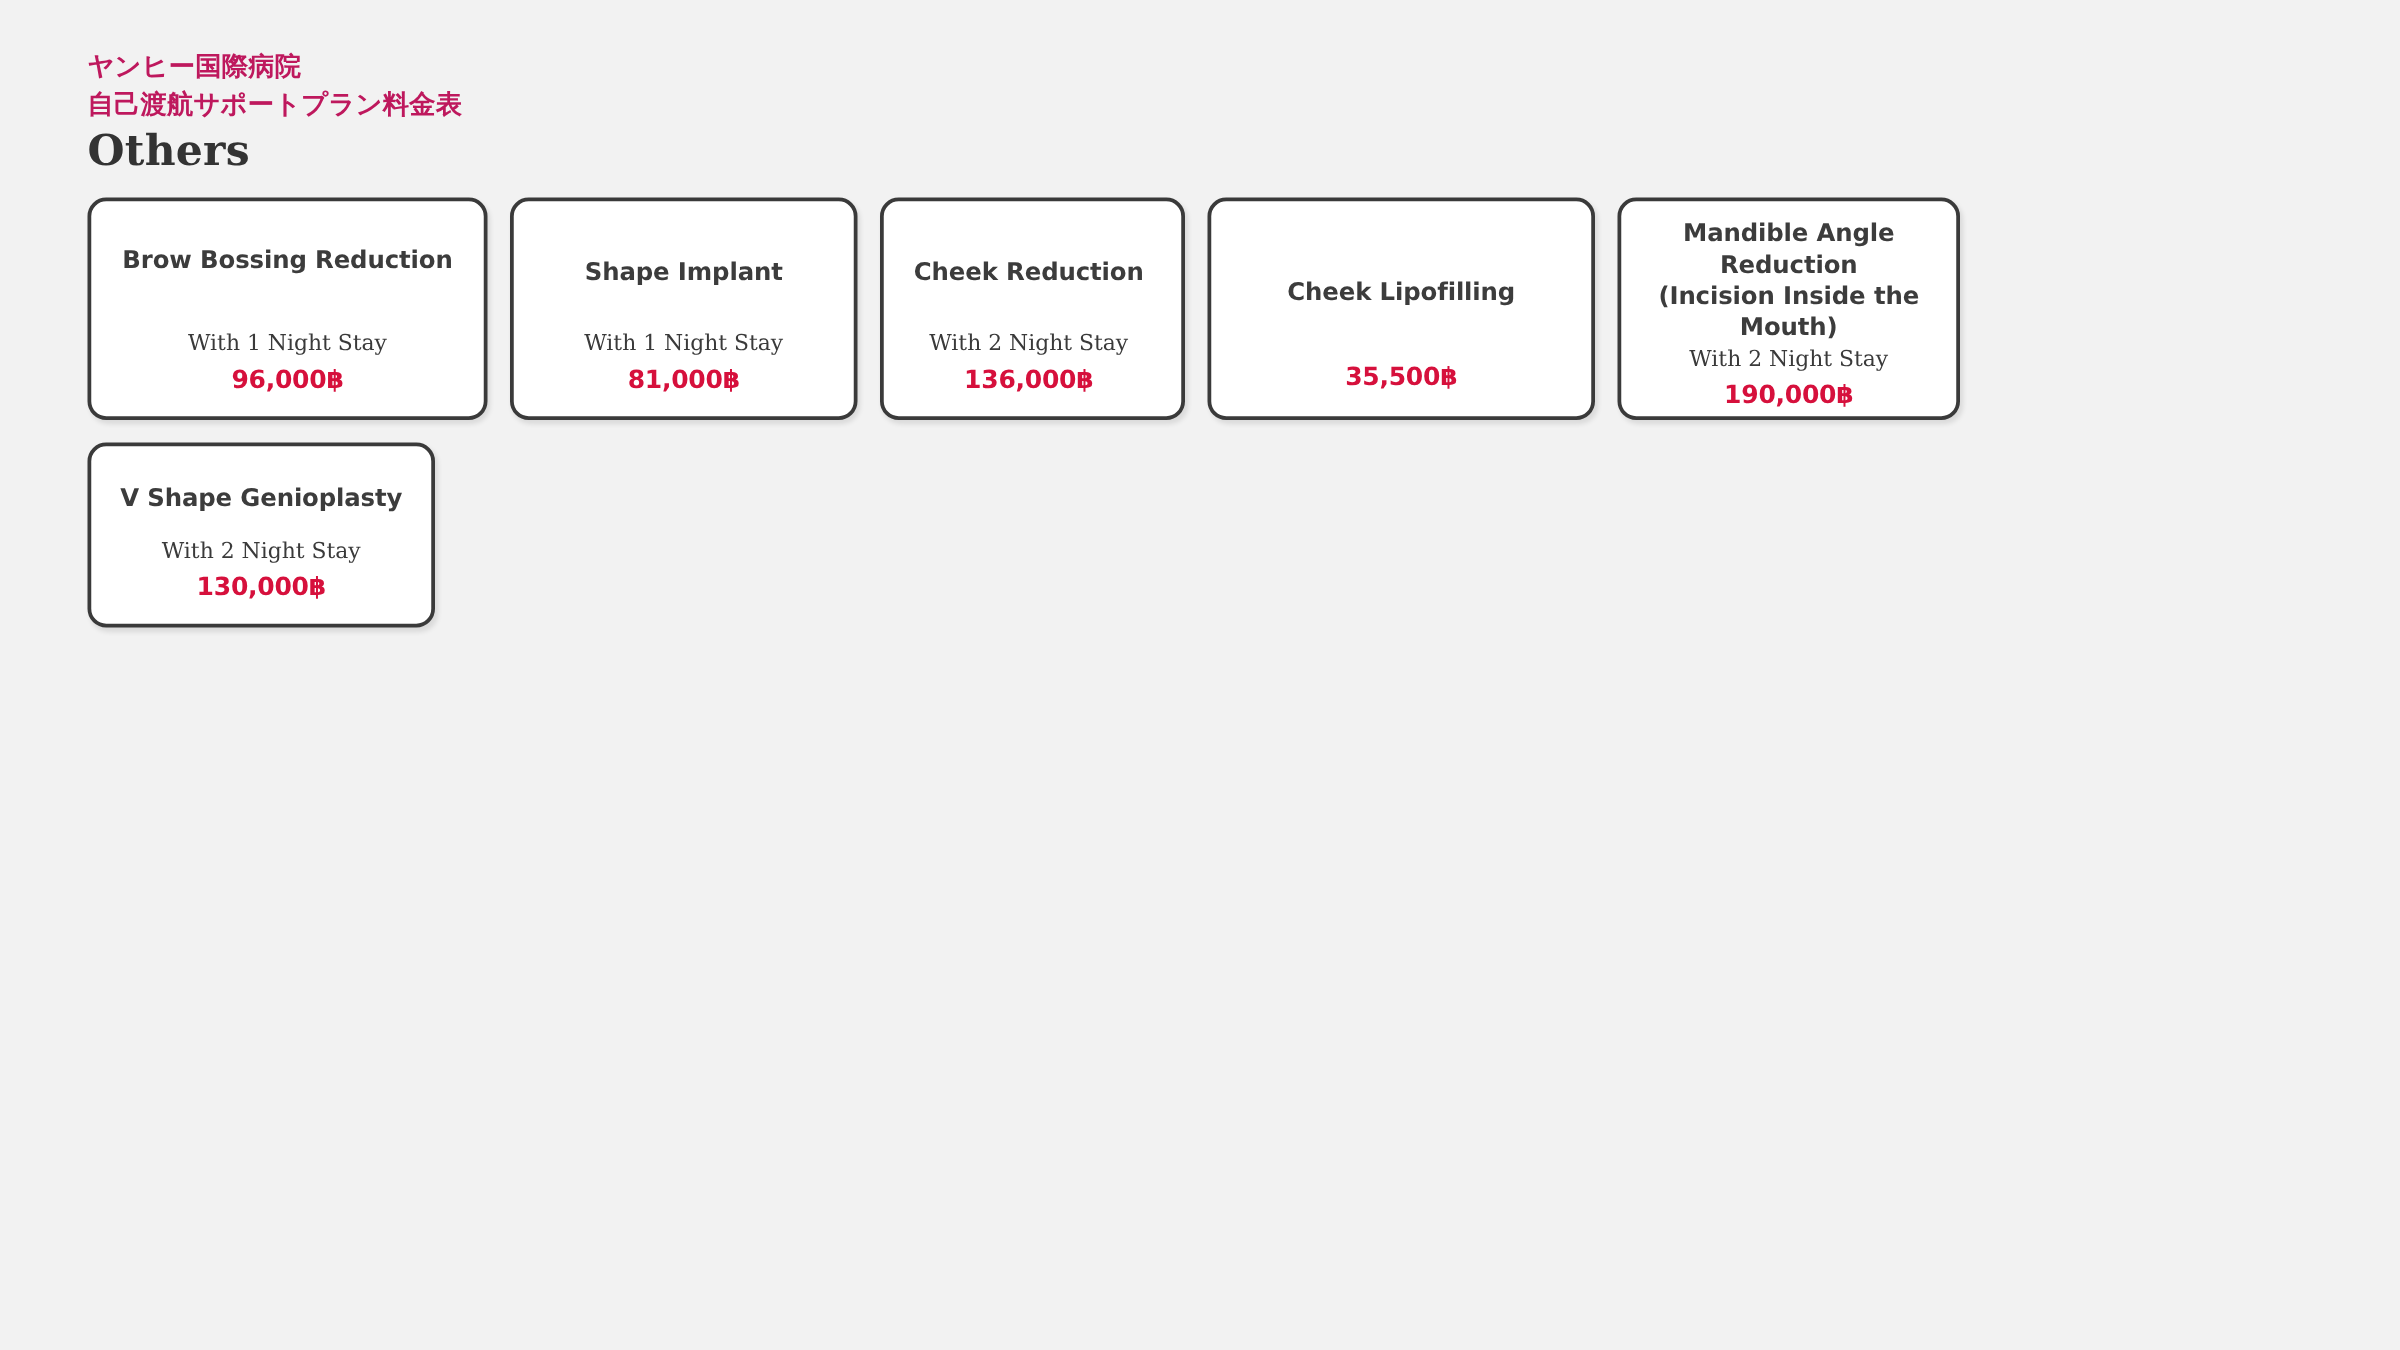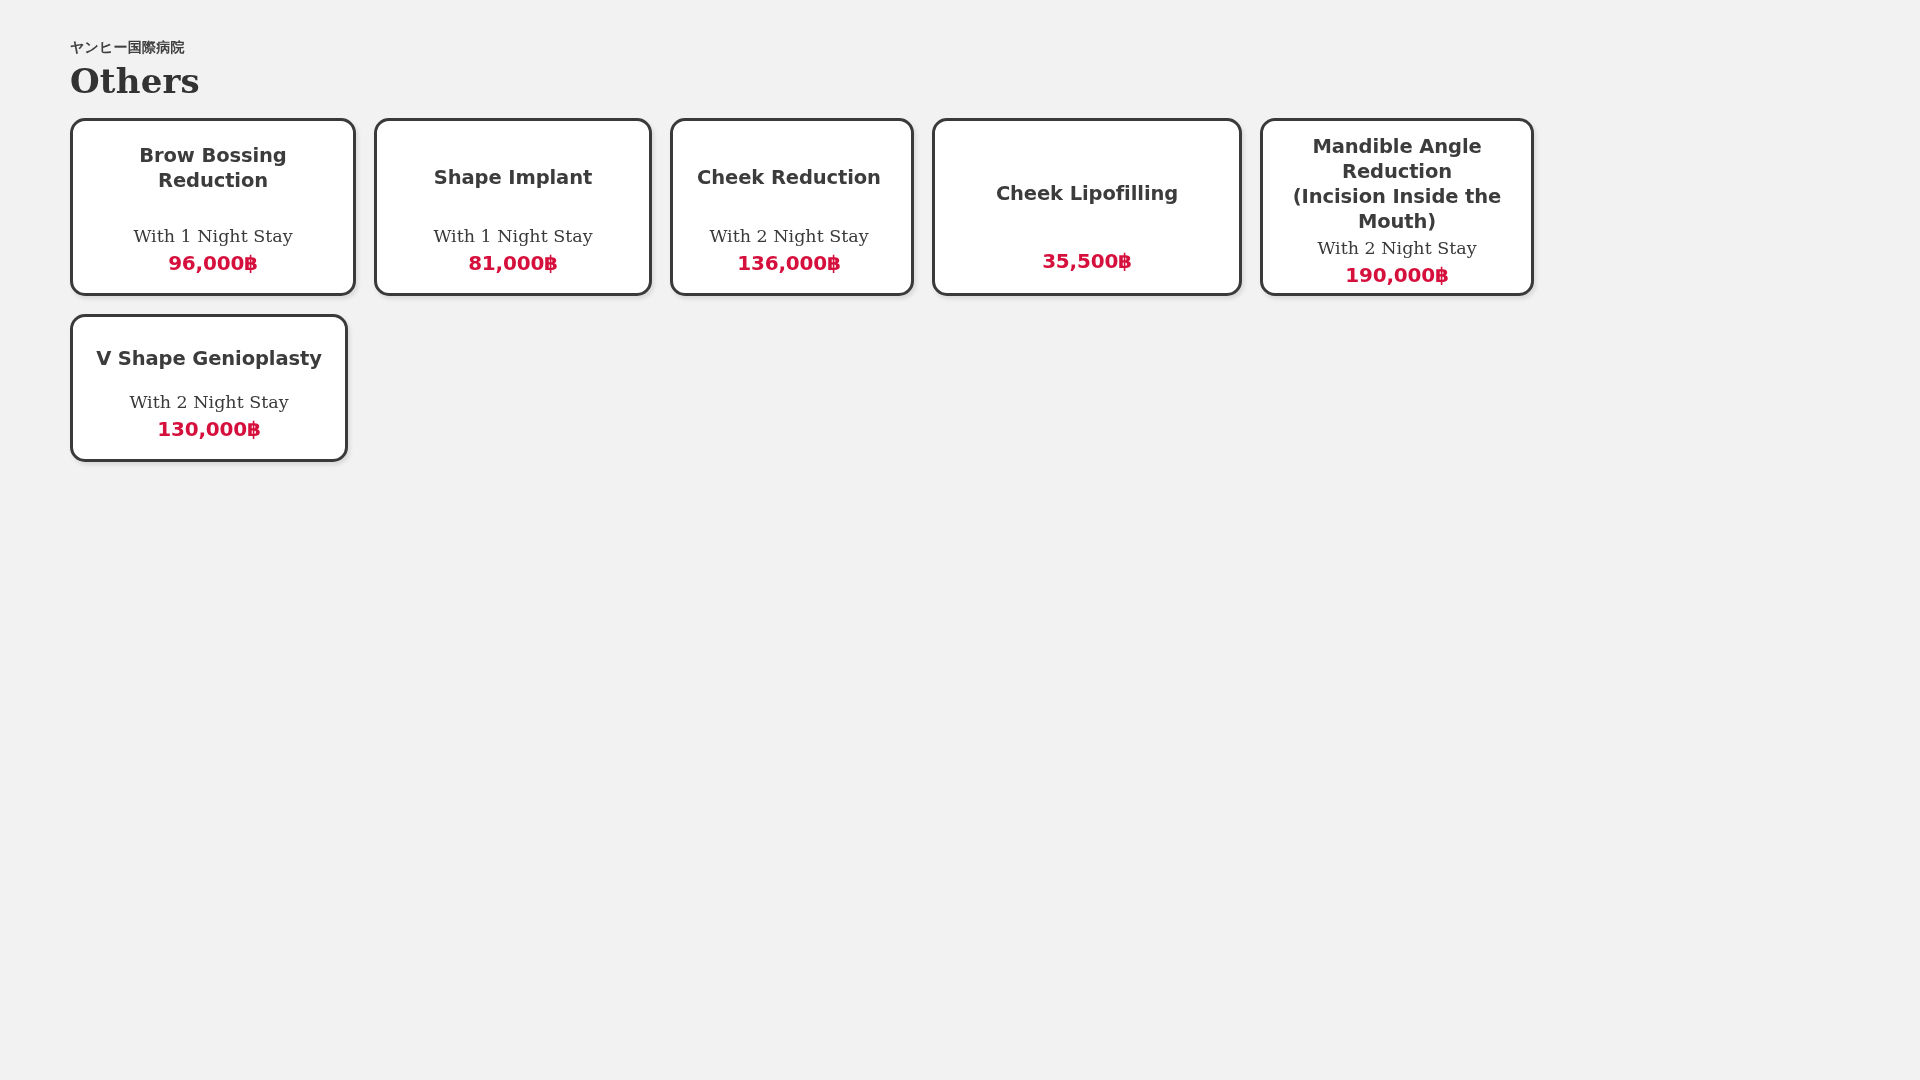--- a/index.html
+++ b/index.html
@@ -19,23 +19,23 @@
     height: 1080px;
     padding: 38px 0 0 70px;
   }
 
   
   .header { margin-bottom: 10px; }
 
   .brand-line {
     font-family: "DejaVu Serif", "Liberation Serif", serif;
     font-weight: bold;
-    font-size: 14px;
+    font-size: 21px;
     line-height: 1.42;
-    color: #404040;
+    color: #be185d;
     letter-spacing: .2px;
   }
 
   .section-title {
     font-family: "DejaVu Serif", "Liberation Serif", serif;
     font-weight: bold;
     font-size: 34px;
     line-height: 1.12;
     color: #333333;
     margin-top: 4px;
@@ -59,21 +59,21 @@
     box-shadow: 2px 3px 4px rgba(0,0,0,0.10);
     height: 178px;
     padding: 10px 18px 14px 18px;
     display: flex;
     flex-direction: column;
     justify-content: flex-start;
     text-align: center;
   }
 
   
-  .w-320 { width: 286px; gap: 20px; }
+  .w-320 { width: 320px; gap: 20px; }
   .w-278 { width: 278px; }
   .w-288 { width: 244px; padding-left: 12px; }
   .w-276 { width: 310px; }
   .w-274 { width: 274px; }
 
   .card-title {
     font-family: "DejaVu Sans", "Liberation Sans", sans-serif;
     font-weight: bold;
     font-size: 19.5px;
     line-height: 1.28;
@@ -136,20 +136,21 @@
   
   .row-2 .card { height: 148px; }
 </style>
 </head>
 <body>
 
 <div class="page">
 
   <div class="header">
     <div class="brand-line">ヤンヒー国際病院</div>
+    <div class="brand-line">自己渡航サポートプラン料金表</div>
     <div class="section-title">Others</div>
   </div>
 
   <div class="card-grid row-1">
 
     <div class="card w-320">
       <div class="card-title">Brow Bossing Reduction</div>
       <div class="card-bottom">
         <div class="stay-note">With 1 Night Stay</div>
         <div class="price">96,000฿</div>

